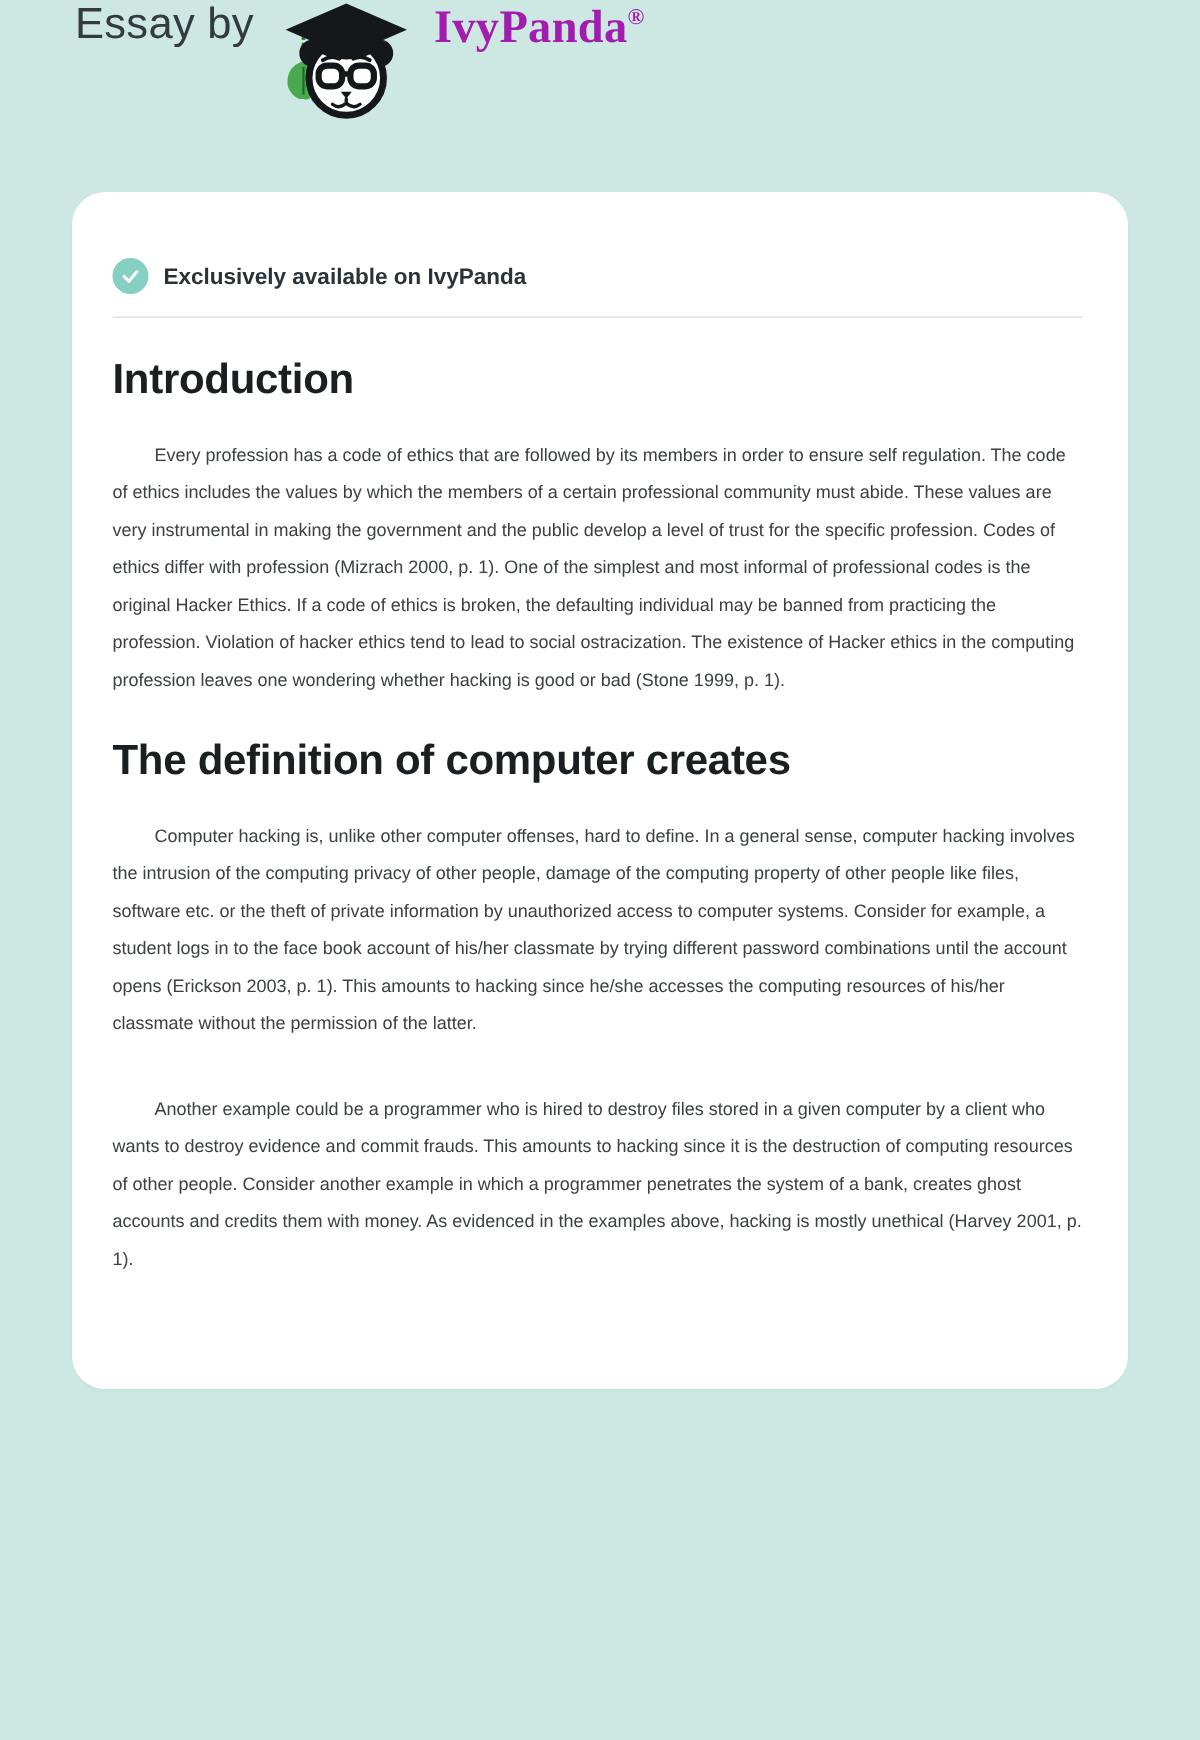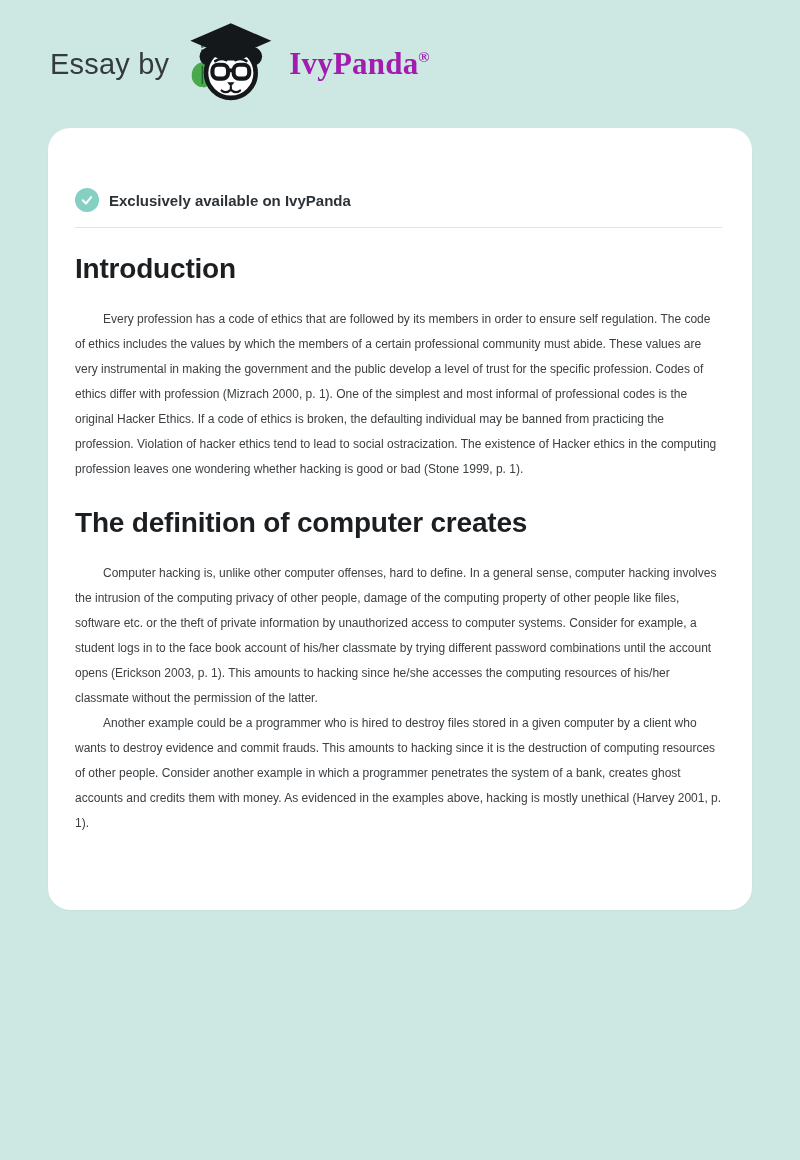--- a/index.html
+++ b/index.html
@@ -18,21 +18,21 @@
     min-height:1160px;
     background:var(--page-bg);
     font-family:"Liberation Sans", sans-serif;
     color:var(--body-text);
   }
   .page{padding:0 48px 48px 48px;}
   
   .site-header{
     height:128px;
     display:flex;
-    align-items:center;
+    align-items:flex-start;
     gap:14px;
     padding-left:2px;
   }
   .essay-by{
     font-size:29px;
     color:var(--header-text);
     letter-spacing:.2px;
   }
   .logo-icon{display:block;}
   .wordmark{
@@ -56,21 +56,21 @@
     box-shadow:0 1px 2px rgba(0,0,0,.03);
   }
   .essay-title{
     font-size:32px;
     line-height:1.2;
     font-weight:700;
     color:var(--ink);
     letter-spacing:-.3px;
   }
   .badge{
-    margin-top:20px;
+    margin-top:4px;
     display:flex;
     align-items:center;
     gap:10px;
   }
   .check-circle{
     width:24px;height:24px;
     border-radius:50%;
     background:var(--check-bg);
     display:flex;align-items:center;justify-content:center;
     flex:0 0 auto;
@@ -93,21 +93,21 @@
     color:var(--ink);
     letter-spacing:-.2px;
   }
   .essay-card p{
     margin:22px 0 0 0;
     font-size:12px;
     line-height:25px;
     color:var(--body-text);
     text-indent:28px;
   }
-  .essay-card p + p{margin-top:0;}
+  .essay-card p + p{margin-top:32px;}
 </style>
 </head>
 <body>
 
 <div class="page">
 
   <header class="site-header">
     <span class="essay-by">Essay by</span>
 
     <span class="logo-icon">

